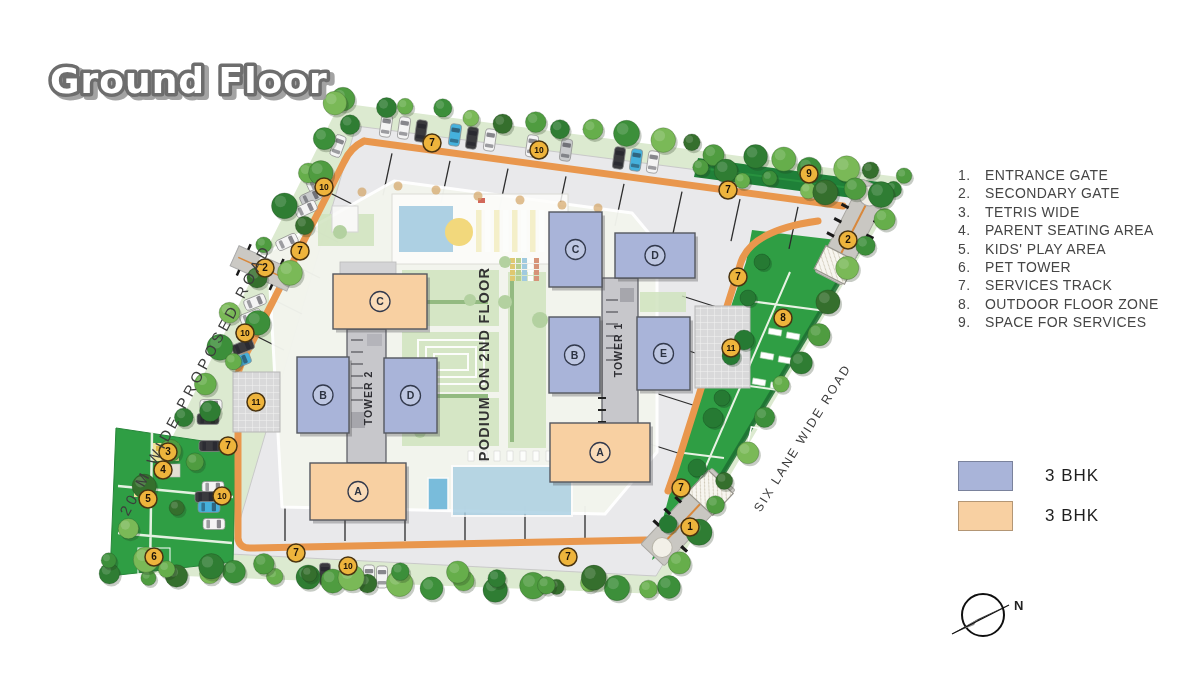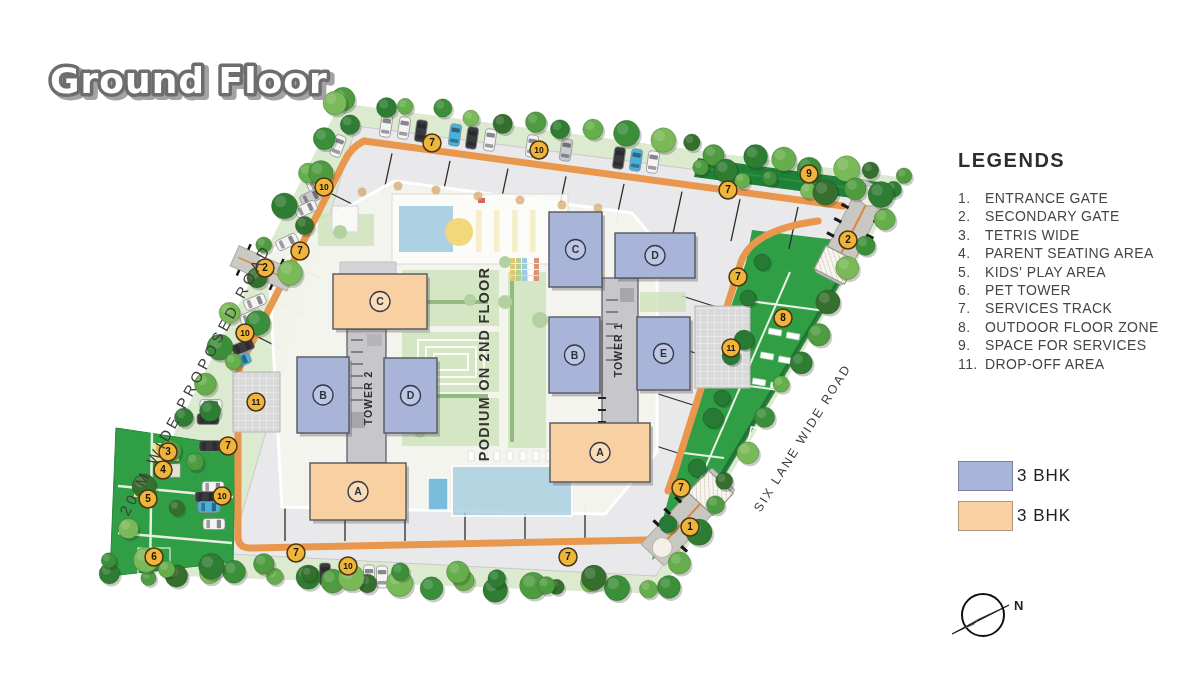--- a/index.html
+++ b/index.html
@@ -7,21 +7,21 @@
          font-family:"Liberation Sans",sans-serif;}
   .stage svg{position:absolute;left:0;top:0;}
   .legends{position:absolute;left:958px;top:149px;width:238px;color:#3d3d3d;}
   .legends-title{font-size:20px;font-weight:700;letter-spacing:1.5px;color:#2e2e2e;}
   #legend-list{margin-top:17px;}
   .lrow{display:flex;font-size:14px;line-height:18.4px;letter-spacing:.4px;color:#464646;}
   .lnum{width:27px;flex:none;}
   .units{position:absolute;left:958px;top:461px;}
   .urow{display:flex;align-items:center;margin-bottom:10px;}
   .swatch{width:55px;height:30px;border:1px solid rgba(0,0,0,.28);box-sizing:border-box;}
-  .ulabel{margin-left:4px;font-size:17px;letter-spacing:1px;color:#1e1e1e;}
+  .ulabel{margin-left:32px;font-size:17px;letter-spacing:1px;color:#1e1e1e;}
   .compass{position:absolute;left:946px;top:584px;}
   text{font-family:"Liberation Sans",sans-serif;}
   .title-txt{font-family:"DejaVu Sans",sans-serif;font-weight:bold;}
 </style>
 </head>
 <body>
 
 <div class="stage">
 
 <svg width="1200" height="675" viewBox="0 0 1200 675">
@@ -864,21 +864,20 @@
       </g>
 
   <text transform="translate(200,382) rotate(-62)" text-anchor="middle" font-size="15" letter-spacing="4" fill="#3c3c3c">20 M WIDE PROPOSED ROAD</text>
   <text transform="translate(806,440) rotate(-58)" text-anchor="middle" font-size="12.5" letter-spacing="2.2" fill="#3c3c3c">SIX LANE WIDE ROAD</text>
 
   <text class="title-txt" x="54" y="96" font-size="36" letter-spacing="1" fill="#9a9a9a" stroke="#9a9a9a" stroke-width="8" stroke-linejoin="round" paint-order="stroke" opacity=".9">Ground Floor</text>
   <text class="title-txt" x="50" y="93" font-size="36" letter-spacing="1" fill="#ffffff" stroke="#6d6d6d" stroke-width="7" stroke-linejoin="round" paint-order="stroke">Ground Floor</text>
 </svg>
 
 <div class="legends">
-  <div class="legends-title">LEGENDS</div>
   <div id="legend-list">
         <div class="lrow">
           <span class="lnum">1.</span>
           <span class="llab">ENTRANCE GATE</span>
         </div>
         <div class="lrow">
           <span class="lnum">2.</span>
           <span class="llab">SECONDARY GATE</span>
         </div>
         <div class="lrow">
@@ -902,24 +901,20 @@
           <span class="llab">SERVICES TRACK</span>
         </div>
         <div class="lrow">
           <span class="lnum">8.</span>
           <span class="llab">OUTDOOR FLOOR ZONE</span>
         </div>
         <div class="lrow">
           <span class="lnum">9.</span>
           <span class="llab">SPACE FOR SERVICES</span>
         </div>
-        <div class="lrow">
-          <span class="lnum">11.</span>
-          <span class="llab">DROP-OFF AREA</span>
-        </div>
       </div>
 </div>
 
 <div class="units">
   <div class="urow">
     <span class="swatch" style="background: rgb(169, 180, 217);"></span>
     <span class="ulabel">3 BHK</span>
   </div>
   <div class="urow">
     <span class="swatch" style="background: rgb(248, 208, 162);"></span>

